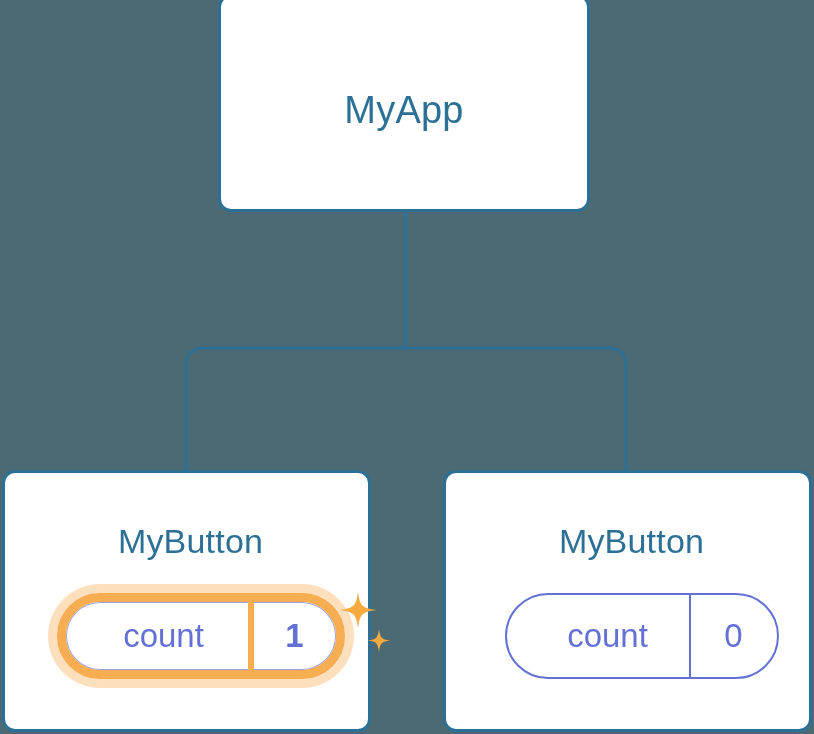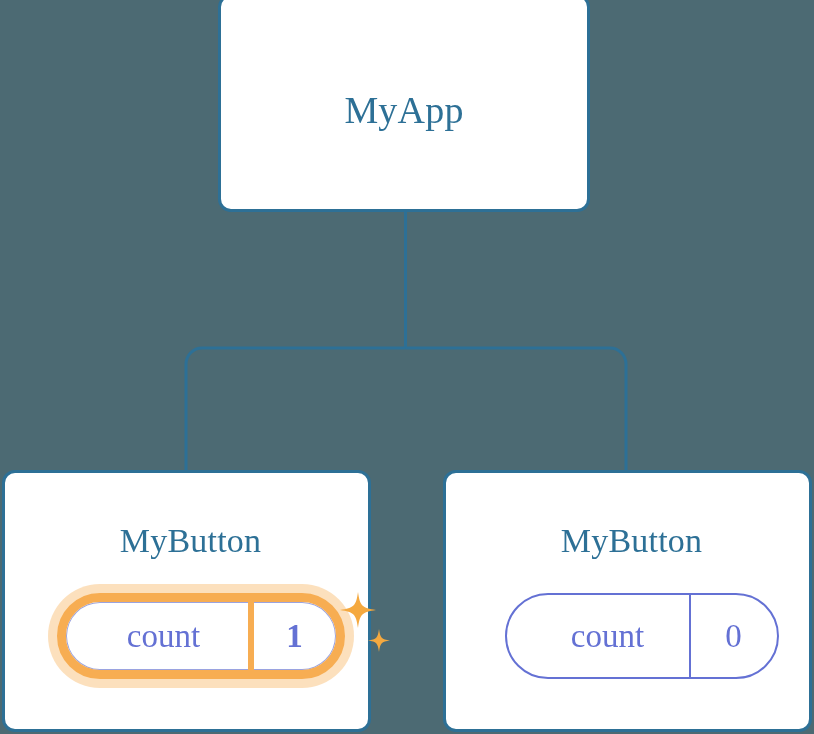--- a/index.html
+++ b/index.html
@@ -12,21 +12,20 @@
     background: #4c6a73;
     font-family: "Liberation Sans", sans-serif;
     overflow: hidden;
     position: relative;
   }
   #stage {
     position: absolute;
     inset: 0;
     width: 814px;
     height: 734px;
-    font-family: Liberation Serif, serif;
   }
   
   #connectors {
     position: absolute;
     left: 0;
     top: 0;
     width: 814px;
     height: 734px;
     z-index: 1;
   }

